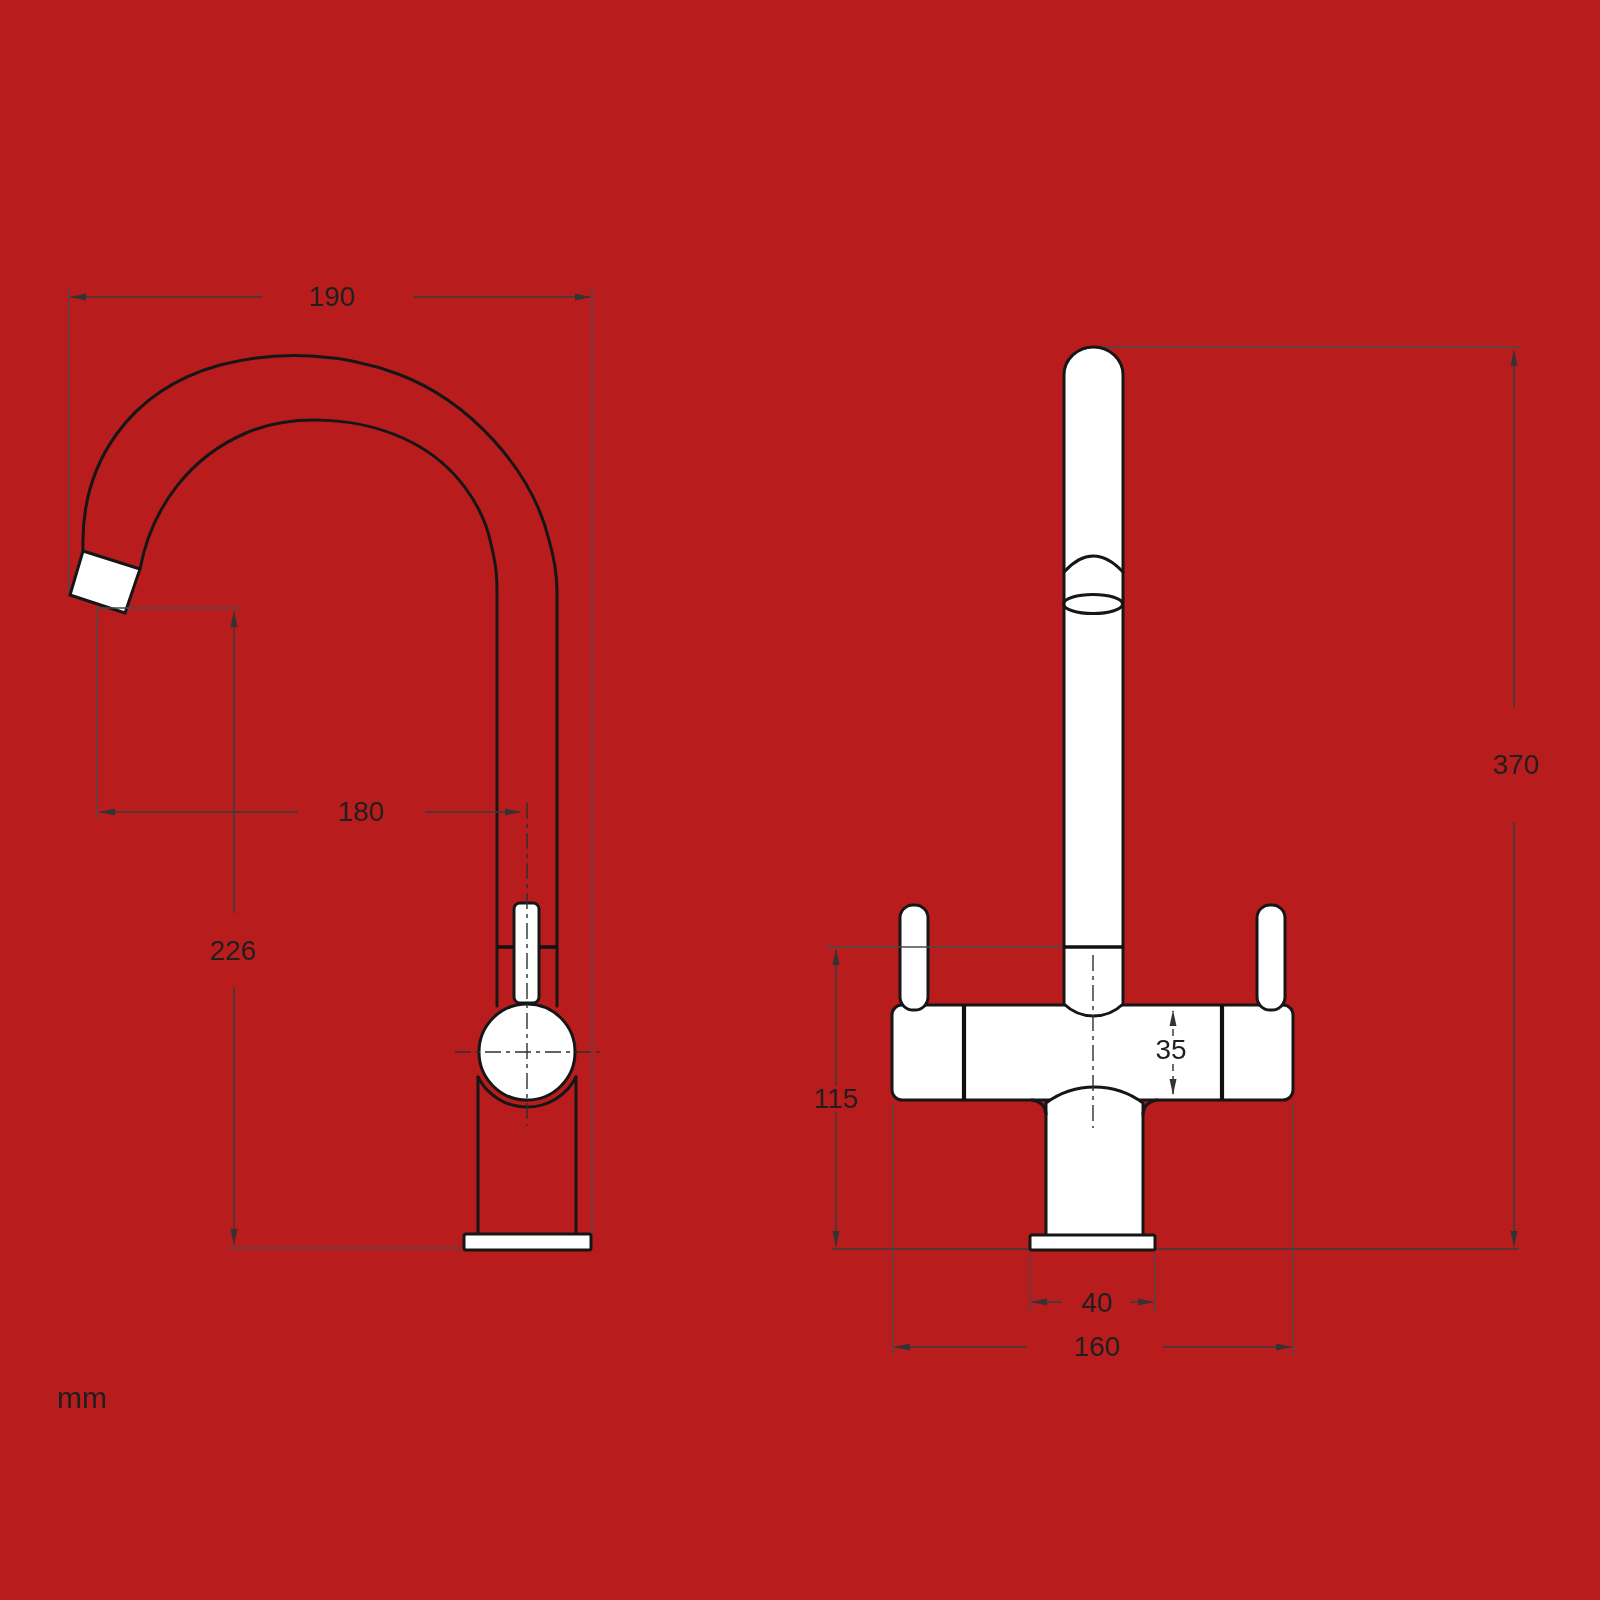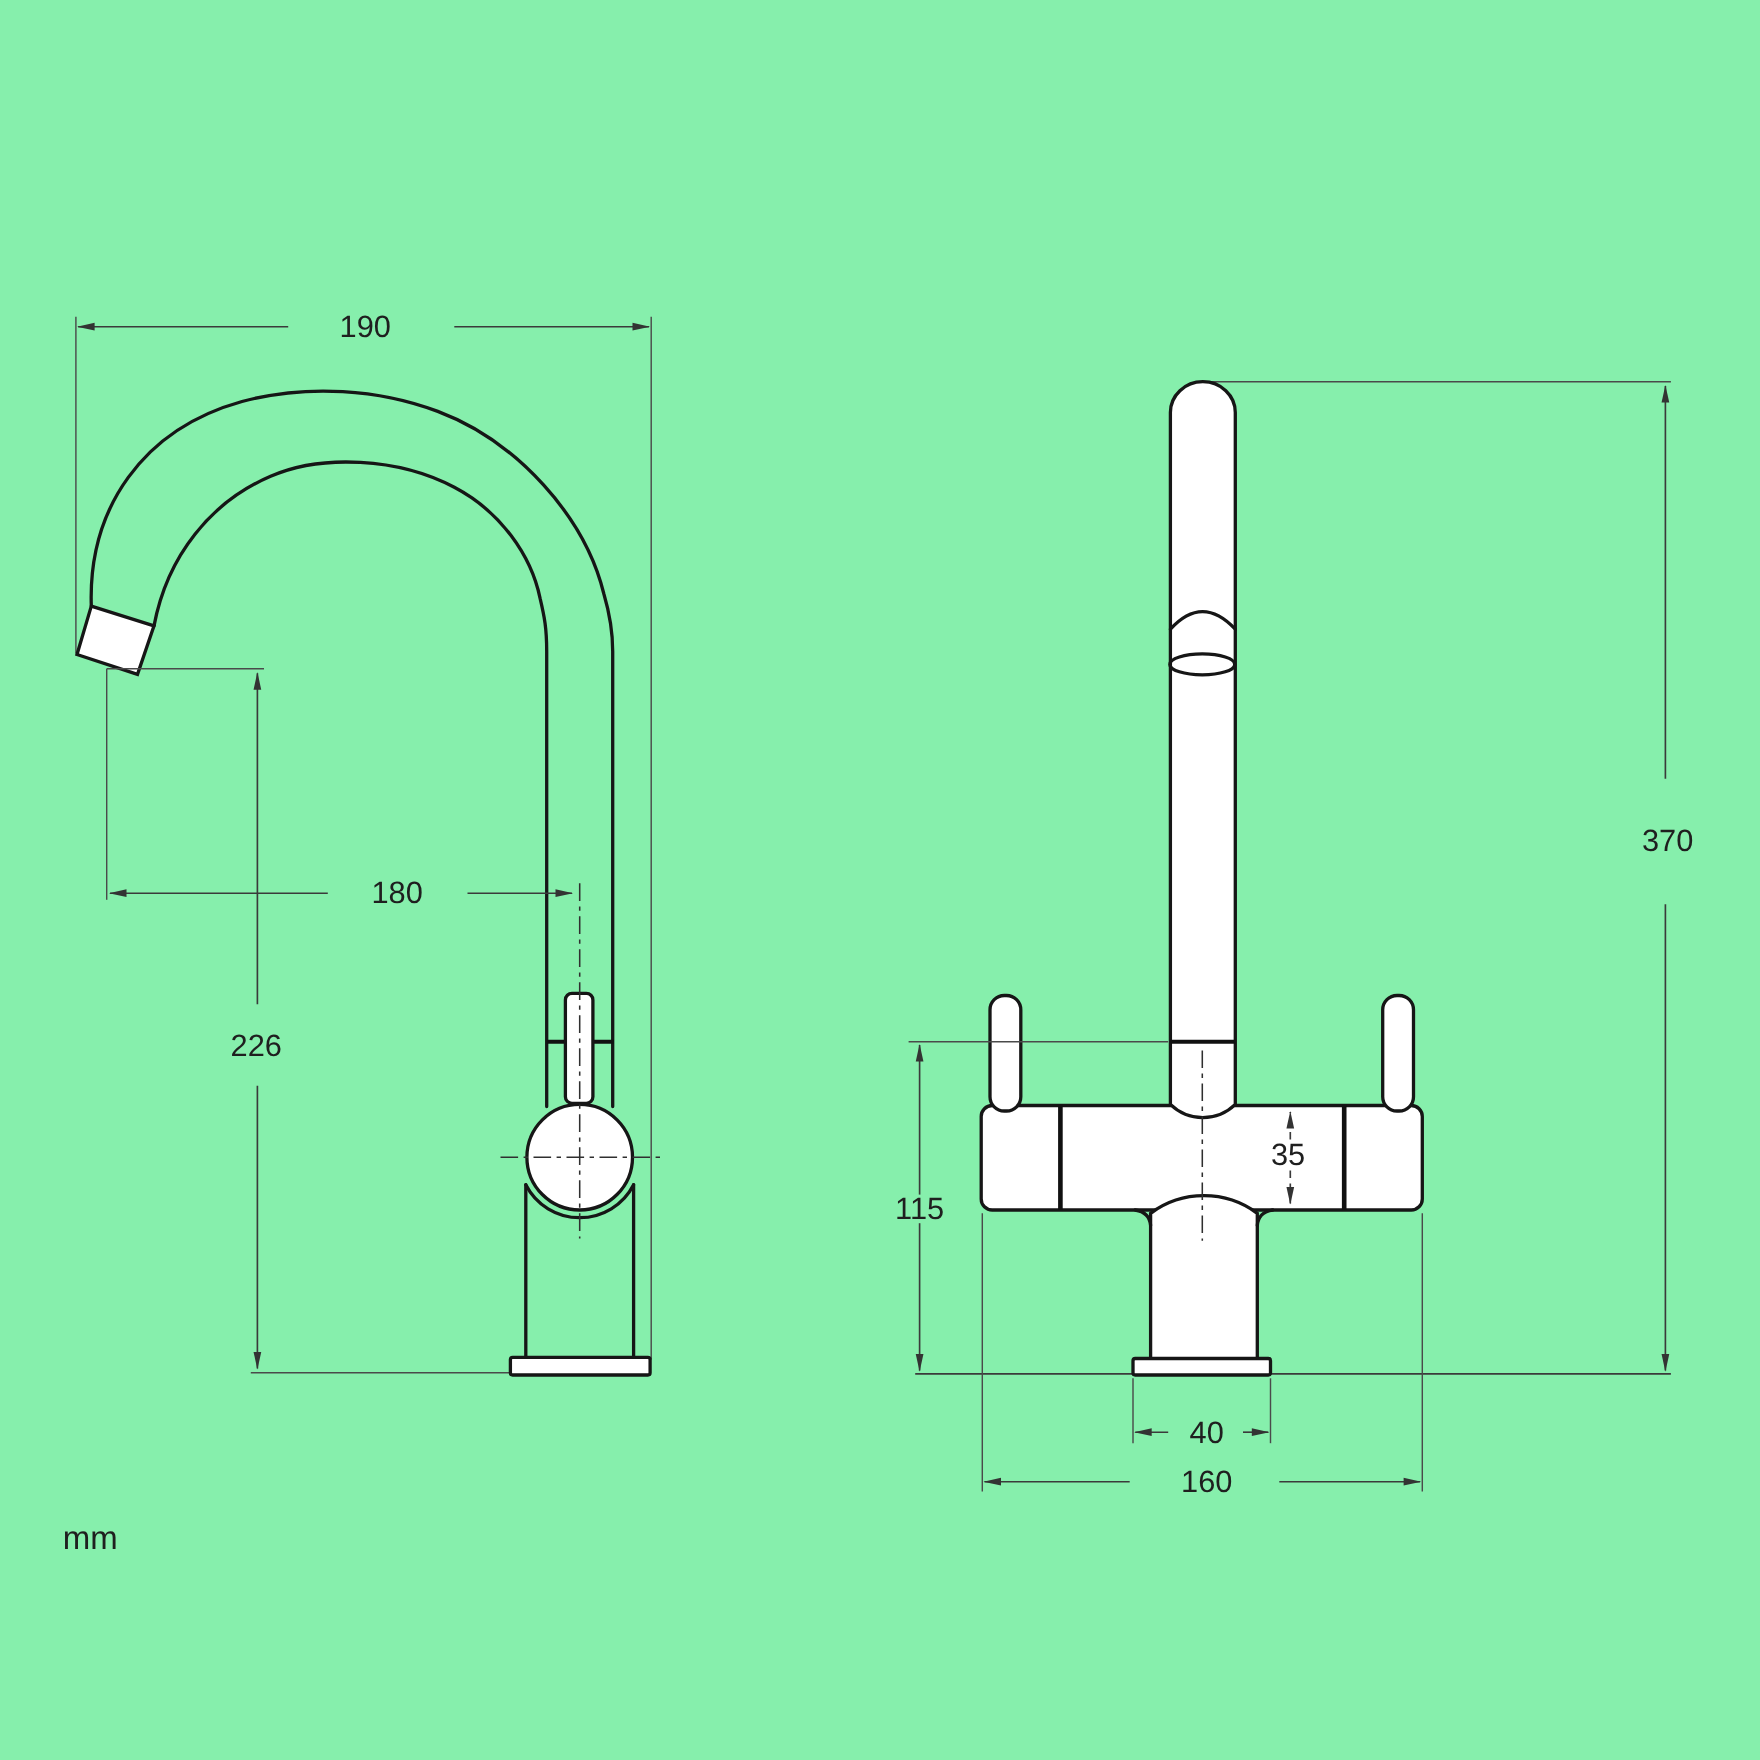--- a/index.html
+++ b/index.html
@@ -1,16 +1,16 @@
 <!DOCTYPE html>
 <html><head>
 <meta charset="utf-8">
 <style>
   html,body{margin:0;padding:0;background:#ffffff;}
-  .stage{position:relative;width:1600px;height:1600px;background:#86efac;overflow:hidden;}
+  .stage{position:relative;width:1600px;height:1600px;background:#b91c1c;overflow:hidden;}
   svg{position:absolute;left:0;top:0;}
   .obj{stroke:#161616;stroke-width:3;fill:none;stroke-linecap:round;}
   .objfill{stroke:#161616;stroke-width:3;fill:#ffffff;}
   .thick{stroke:#111111;stroke-width:4.2;fill:none;}
   .joint{stroke:#111111;stroke-width:3.6;fill:none;}
   .ext{stroke:#4a4a4a;stroke-width:1.3;fill:none;}
   .dim{stroke:#3a3a3a;stroke-width:1.5;fill:none;}
   .dimdash{stroke:#3a3a3a;stroke-width:1.5;fill:none;stroke-dasharray:7 5;}
   .cline{stroke:#2f2f2f;stroke-width:1.4;fill:none;stroke-dasharray:16 5 4 5;}
   .dimtext{font-family:"Liberation Sans","DejaVu Sans",sans-serif;font-size:28px;fill:#1f1f1f;text-anchor:middle;}

